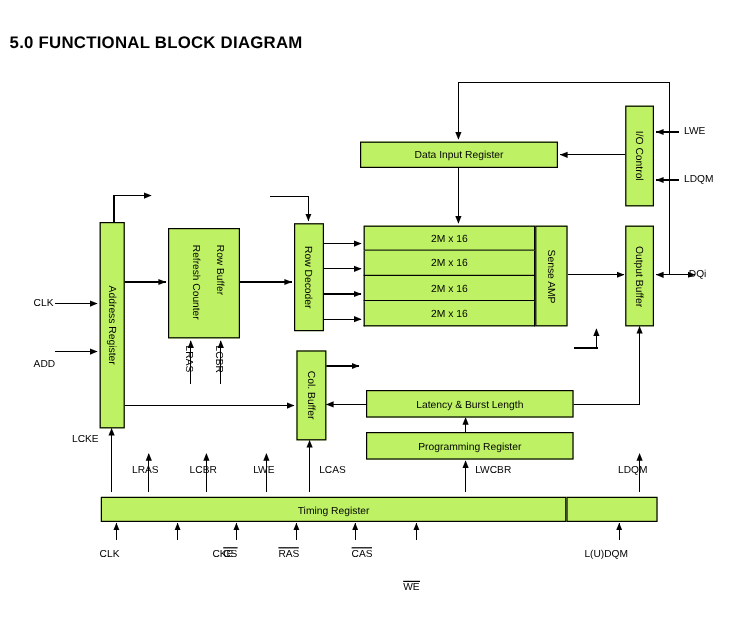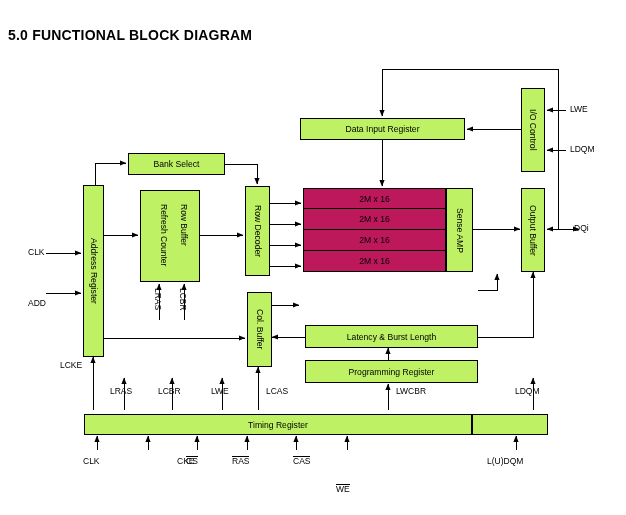--- a/index.html
+++ b/index.html
@@ -8,21 +8,21 @@
   #stage{position:absolute;left:0;top:0;width:626px;height:515px;}
   .title{position:absolute;left:8px;top:3px;font-size:14px;font-weight:bold;letter-spacing:.2px;white-space:nowrap;margin-top:24px;}
   .note{position:absolute;left:88px;top:492px;font-size:8.5px;white-space:nowrap;}
   svg{position:absolute;left:0;top:0;width:626px;height:515px;}
   .box{position:absolute;border:1px solid #000;background:#bef264;box-sizing:border-box;
        display:flex;align-items:center;justify-content:center;font-size:8.6px;white-space:nowrap;}
   .vbox{writing-mode:vertical-rl;text-orientation:mixed;}
   .lbl{position:absolute;font-size:8.5px;white-space:nowrap;}
   .vlbl{position:absolute;font-size:8.5px;white-space:nowrap;writing-mode:vertical-rl;text-orientation:mixed;}
   .ovl{border-top:1px solid #000;padding-top:0px;display:inline-block;line-height:1.05;}
-  .memcell{position:absolute;border:1px solid #000;border-top:none;background:#be185d;box-sizing:border-box;
+  .memcell{position:absolute;border:1px solid #000;border-top:none;background:#bef264;box-sizing:border-box;
            display:flex;align-items:center;justify-content:center;font-size:8.6px;}
   .memcell.first{border-top:1px solid #000;}
 </style>
 </head>
 <body>
 
 <div id="stage">
 
   <div class="title">5.0 FUNCTIONAL BLOCK DIAGRAM</div>
 
@@ -102,23 +102,20 @@
       <line x1="296" y1="450" x2="296" y2="436" marker-end="url(#ah)"></line>
       <line x1="347" y1="450" x2="347" y2="436" marker-end="url(#ah)"></line>
       <line x1="516" y1="450" x2="516" y2="436" marker-end="url(#ah)"></line>
     </g>
   </svg>
 
   <div class="box vbox" style="left:83px;top:185px;width:21px;height:172px;">
     <span>Address Register</span>
   </div>
 
-  <div class="box" style="left:128px;top:153px;width:97px;height:22px;">
-    <span>Bank Select</span>
-  </div>
 
   <div class="box" style="left:140px;top:190px;width:60px;height:92px;">
     <span class="vlbl" style="left:38px;top:13px;">Row Buffer</span>
     <span class="vlbl" style="left:18px;top:13px;">Refresh Counter</span>
   </div>
 
   <div class="box vbox" style="left:245px;top:186px;width:25px;height:90px;">
     <span>Row Decoder</span>
   </div>
 

